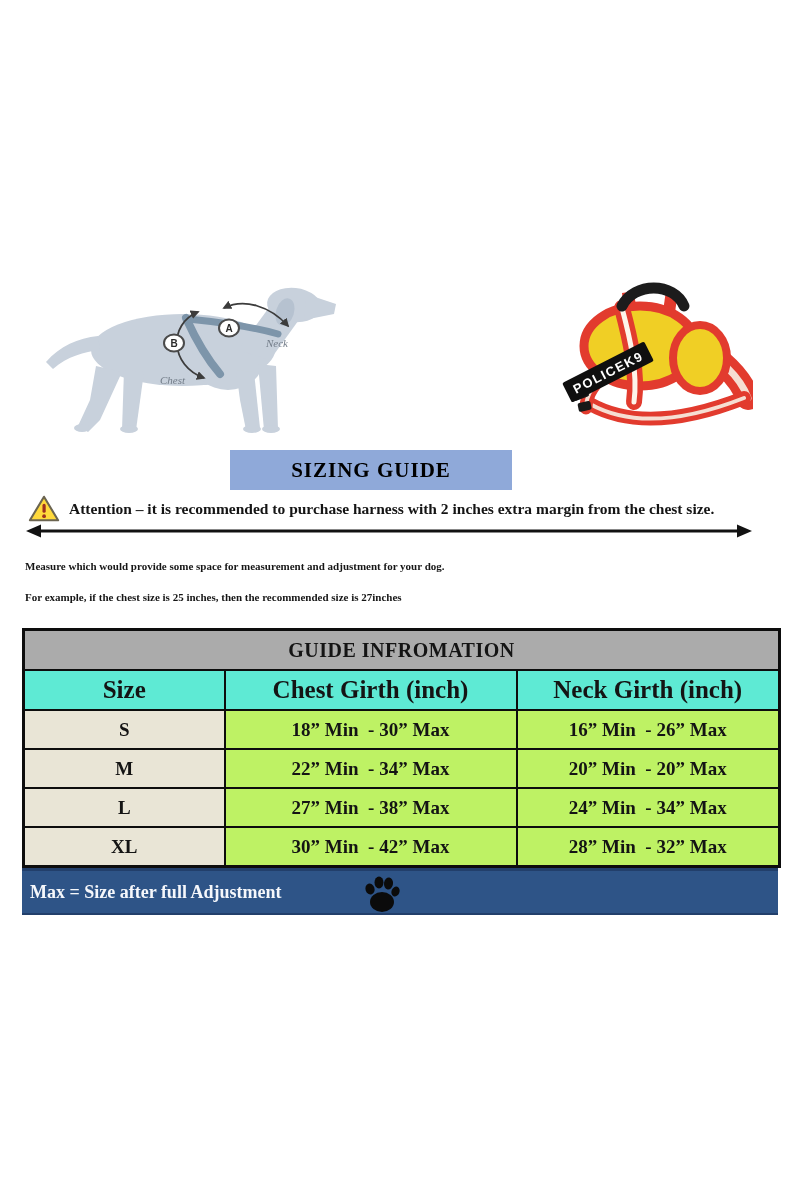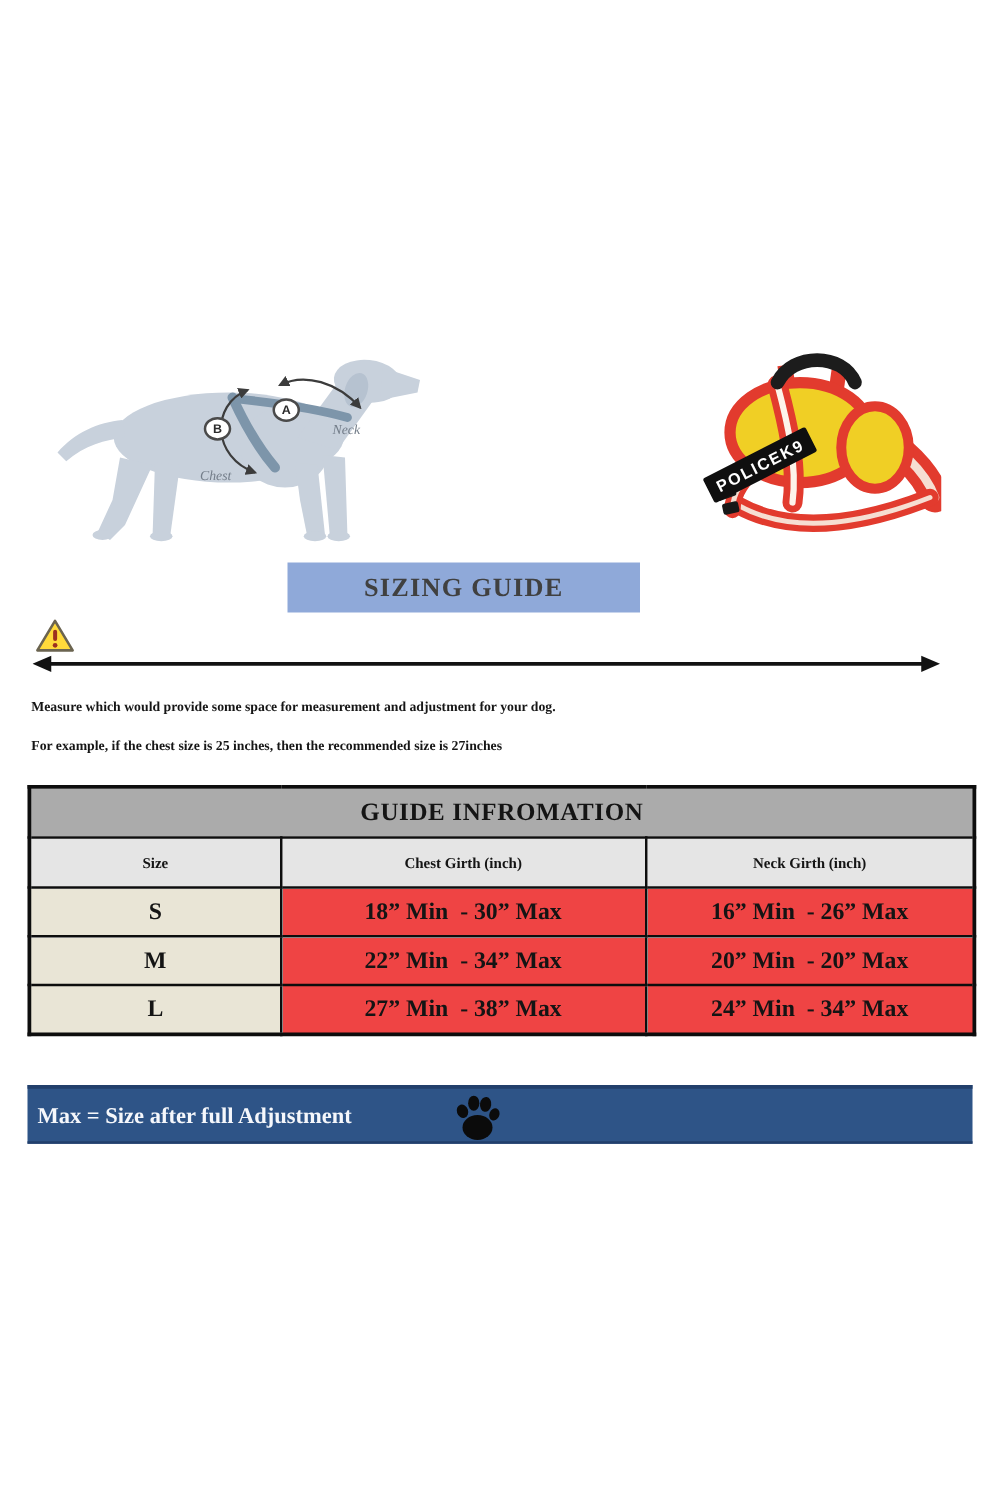--- a/index.html
+++ b/index.html
@@ -14,21 +14,21 @@
   .badge-letter{font-family:"Liberation Sans",sans-serif;font-size:10px;font-weight:bold;fill:#2b2b2b;text-anchor:middle;}
   
   .harness-img{position:absolute;left:548px;top:276px;width:205px;height:158px;}
   .patch-text{font-family:"Liberation Sans",sans-serif;font-size:13px;font-weight:bold;fill:#ffffff;letter-spacing:1.5px;text-anchor:middle;}
   
   .sizing-banner{
     position:absolute;left:230px;top:450px;width:282px;height:40px;
     background:#8fa9d9;display:flex;align-items:center;justify-content:center;
   }
   .sizing-banner span{
-    font-size:21px;font-weight:bold;color:#404040;letter-spacing:1px;
+    font-size:21px;font-weight:bold;color:#000000;letter-spacing:1px;
   }
   
   .attention-row{
     position:absolute;left:28px;top:494px;display:flex;align-items:center;gap:9px;width:740px;
   }
   .attention-row .warn{width:32px;height:29px;flex:0 0 auto;}
   .attention-text{font-size:15.5px;font-weight:bold;color:#141414;}
   
   .span-arrow{position:absolute;left:26px;top:522px;width:726px;height:18px;}
   
@@ -36,25 +36,25 @@
   .note1{top:560px;}
   .note2{top:591px;}
   
   .size-table{
     position:absolute;left:22px;top:628px;width:756px;
     border-collapse:collapse;table-layout:fixed;
     border:3px solid #0d0d0d;
   }
   .size-table td{
     border:2px solid #0d0d0d;text-align:center;vertical-align:middle;
-    font-weight:bold;color:#141414;background:#ef4444;
+    font-weight:bold;color:#141414;background:#bef264;
     overflow:hidden;white-space:pre;
   }
   .size-table .t-title td{background:#ababab;font-size:20px;height:36px;letter-spacing:0.5px;}
-  .size-table .t-head td{background:#e5e5e5;font-size:12px;height:36px;}
+  .size-table .t-head td{background:#5eead4;font-size:25px;height:36px;}
   .size-table .t-row td{font-size:19px;height:35px;}
   .size-table .c-size{background:#e9e5d6 !important;}
   
   .legend-bar{
     position:absolute;left:22px;top:868px;width:756px;height:47px;
     background:#2e5487;border-top:3px solid #223f6b;border-bottom:2px solid #223f6b;
     box-sizing:border-box;display:flex;align-items:center;justify-content:space-between;
     padding:0 8px;
   }
   .legend-bar span{font-size:18px;font-weight:bold;color:#f5f7fb;}
@@ -138,20 +138,21 @@
   <div class="sizing-banner">
     <span>SIZING GUIDE</span>
   </div>
 
   <div class="attention-row">
     <svg class="warn" viewBox="0 0 34 30">
       <path d="M17 2.5 L32 27.5 H2 Z" fill="#ffd93b" stroke="#6b6450" stroke-width="2.2" stroke-linejoin="round"></path>
       <rect x="15.4" y="10" width="3.4" height="9.5" rx="1.7" fill="#9c2f1f"></rect>
       <circle cx="17.1" cy="23.2" r="2" fill="#9c2f1f"></circle>
     </svg>
+    <span class="attention-text">Attention – it is recommended to purchase harness with 2 inches extra margin from the chest size.</span>
   </div>
 
   <svg class="span-arrow" viewBox="0 0 726 18">
     <line x1="12" y1="9" x2="714" y2="9" stroke="#121212" stroke-width="3"></line>
     <polygon points="0,9 15,2.5 15,15.5" fill="#121212"></polygon>
     <polygon points="726,9 711,2.5 711,15.5" fill="#121212"></polygon>
   </svg>
 
   <p class="note note1">Measure which would provide some space for measurement and adjustment for your dog.</p>
   <p class="note note2">For example, if the chest size is 25 inches, then the recommended size is 27inches</p>
@@ -178,20 +179,25 @@
       </tr>
       <tr class="t-row">
         <td class="c-size">M</td>
         <td>22” Min  - 34” Max</td>
         <td>20” Min  - 20” Max</td>
       </tr>
       <tr class="t-row">
         <td class="c-size">L</td>
         <td>27” Min  - 38” Max</td>
         <td>24” Min  - 34” Max</td>
+      </tr>
+      <tr class="t-row">
+        <td class="c-size">XL</td>
+        <td>30” Min  - 42” Max</td>
+        <td>28” Min  - 32” Max</td>
       </tr>
     </tbody>
   </table>
 
   <div class="legend-bar">
     <svg class="legend-paw" viewBox="0 0 44 40">
       <g fill="#0b0b0b">
         <ellipse cx="22" cy="28" rx="12" ry="10"></ellipse>
         <ellipse cx="10" cy="15" rx="4.5" ry="5.5" transform="rotate(-18 10 15)"></ellipse>
         <ellipse cx="19" cy="8.5" rx="4.5" ry="6"></ellipse>

